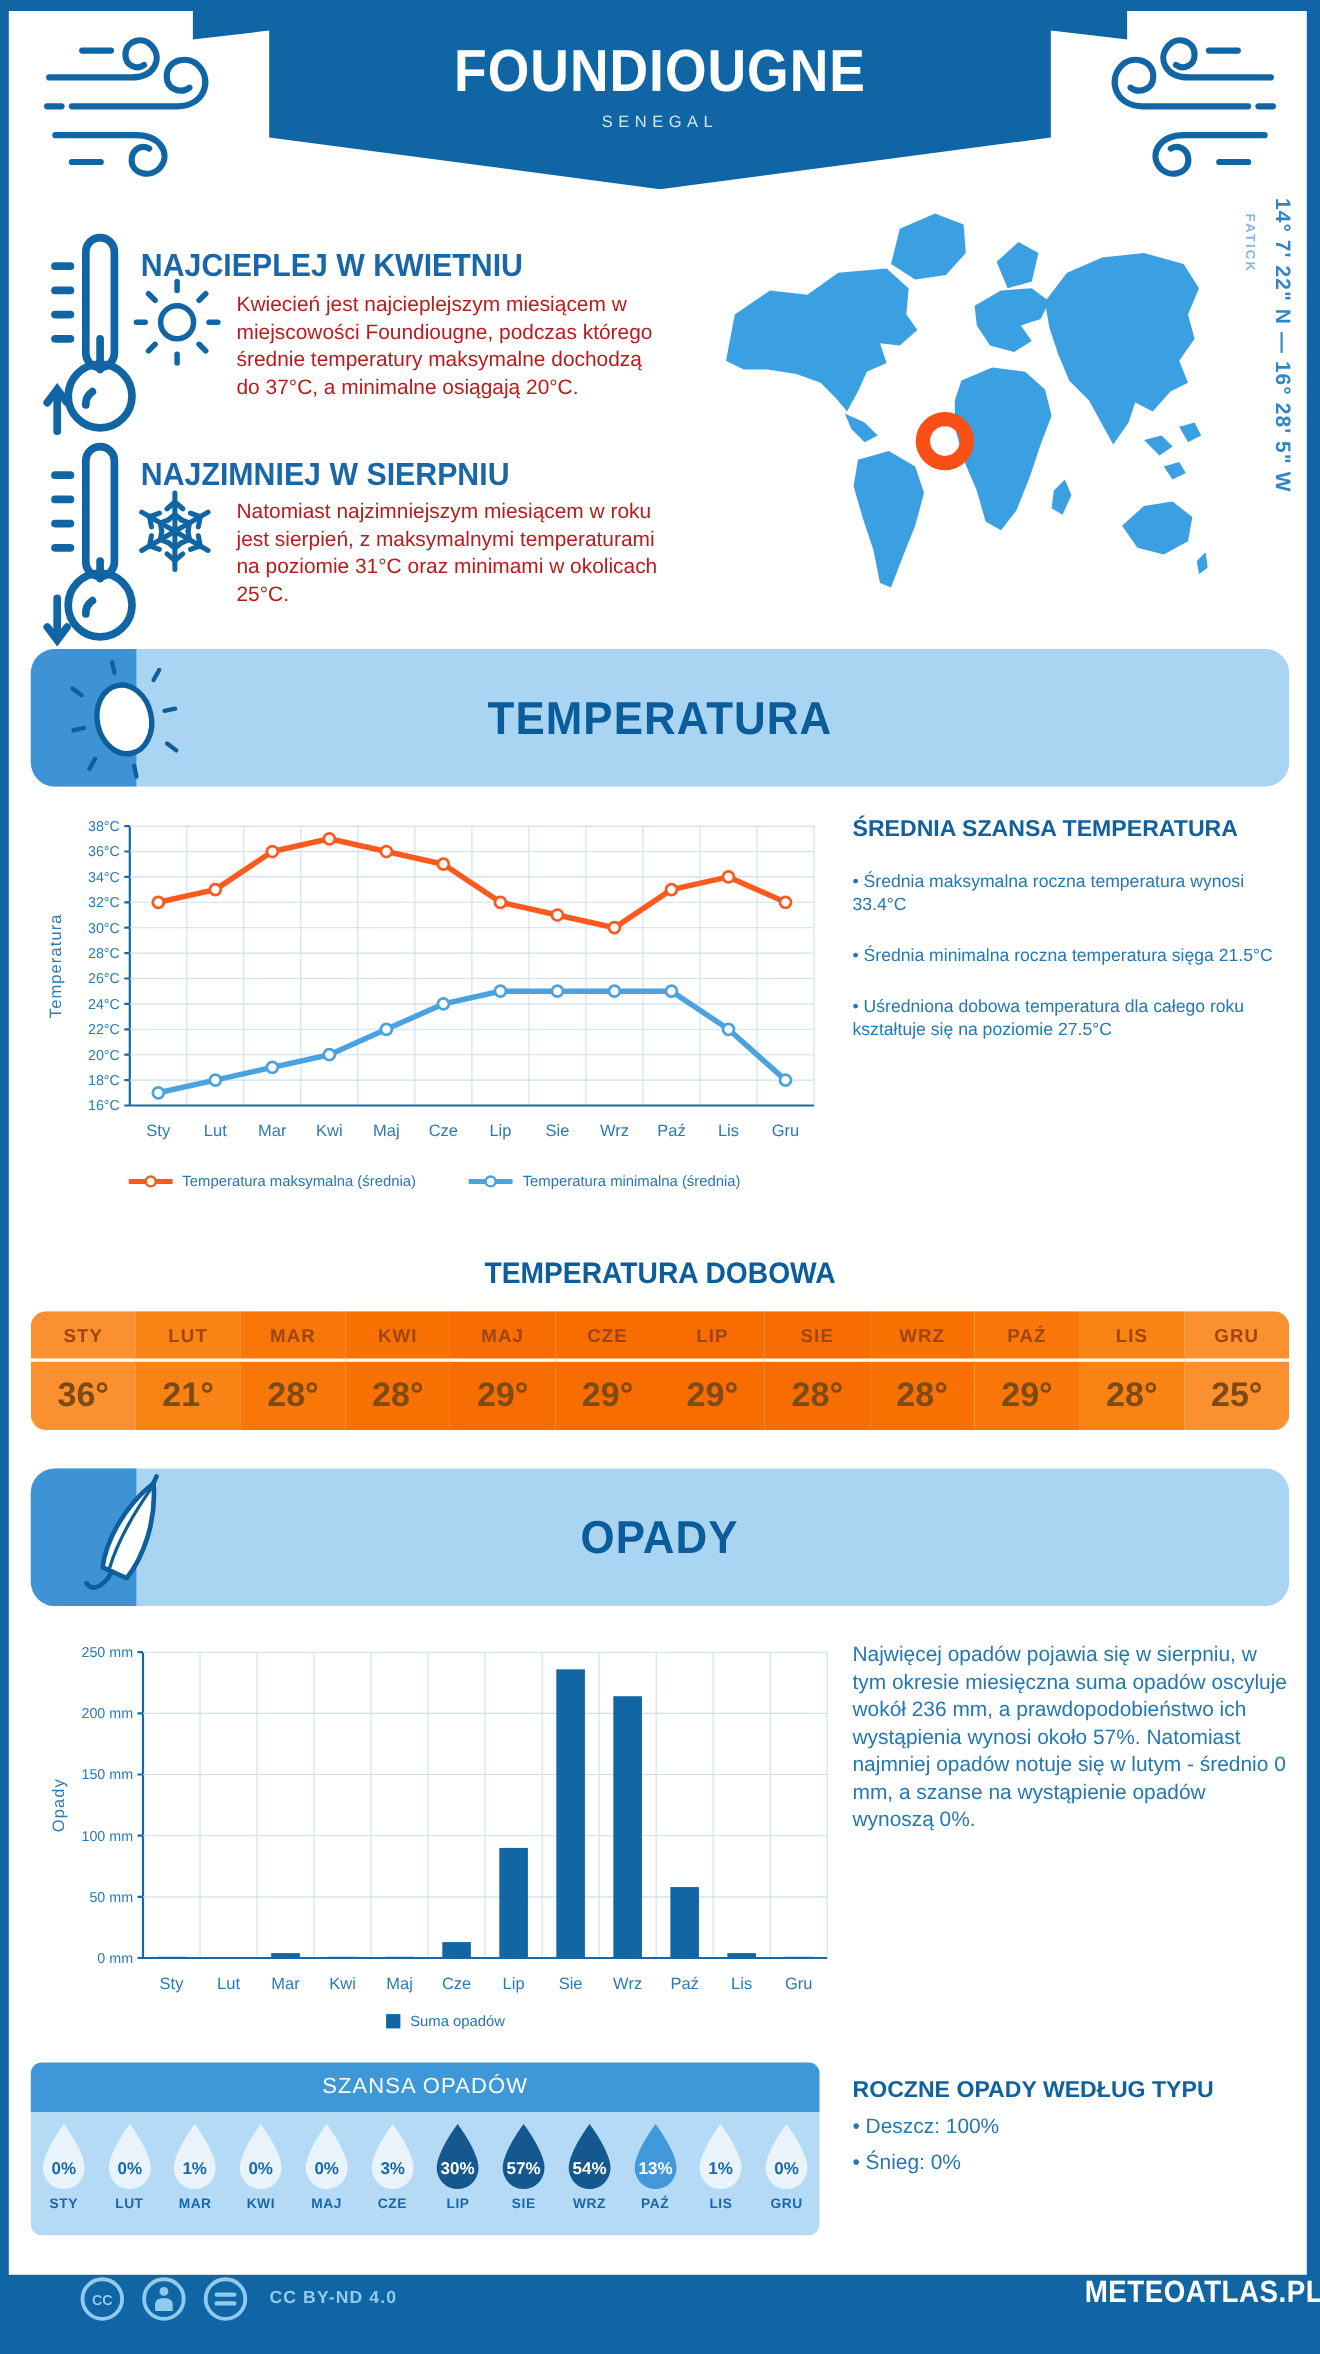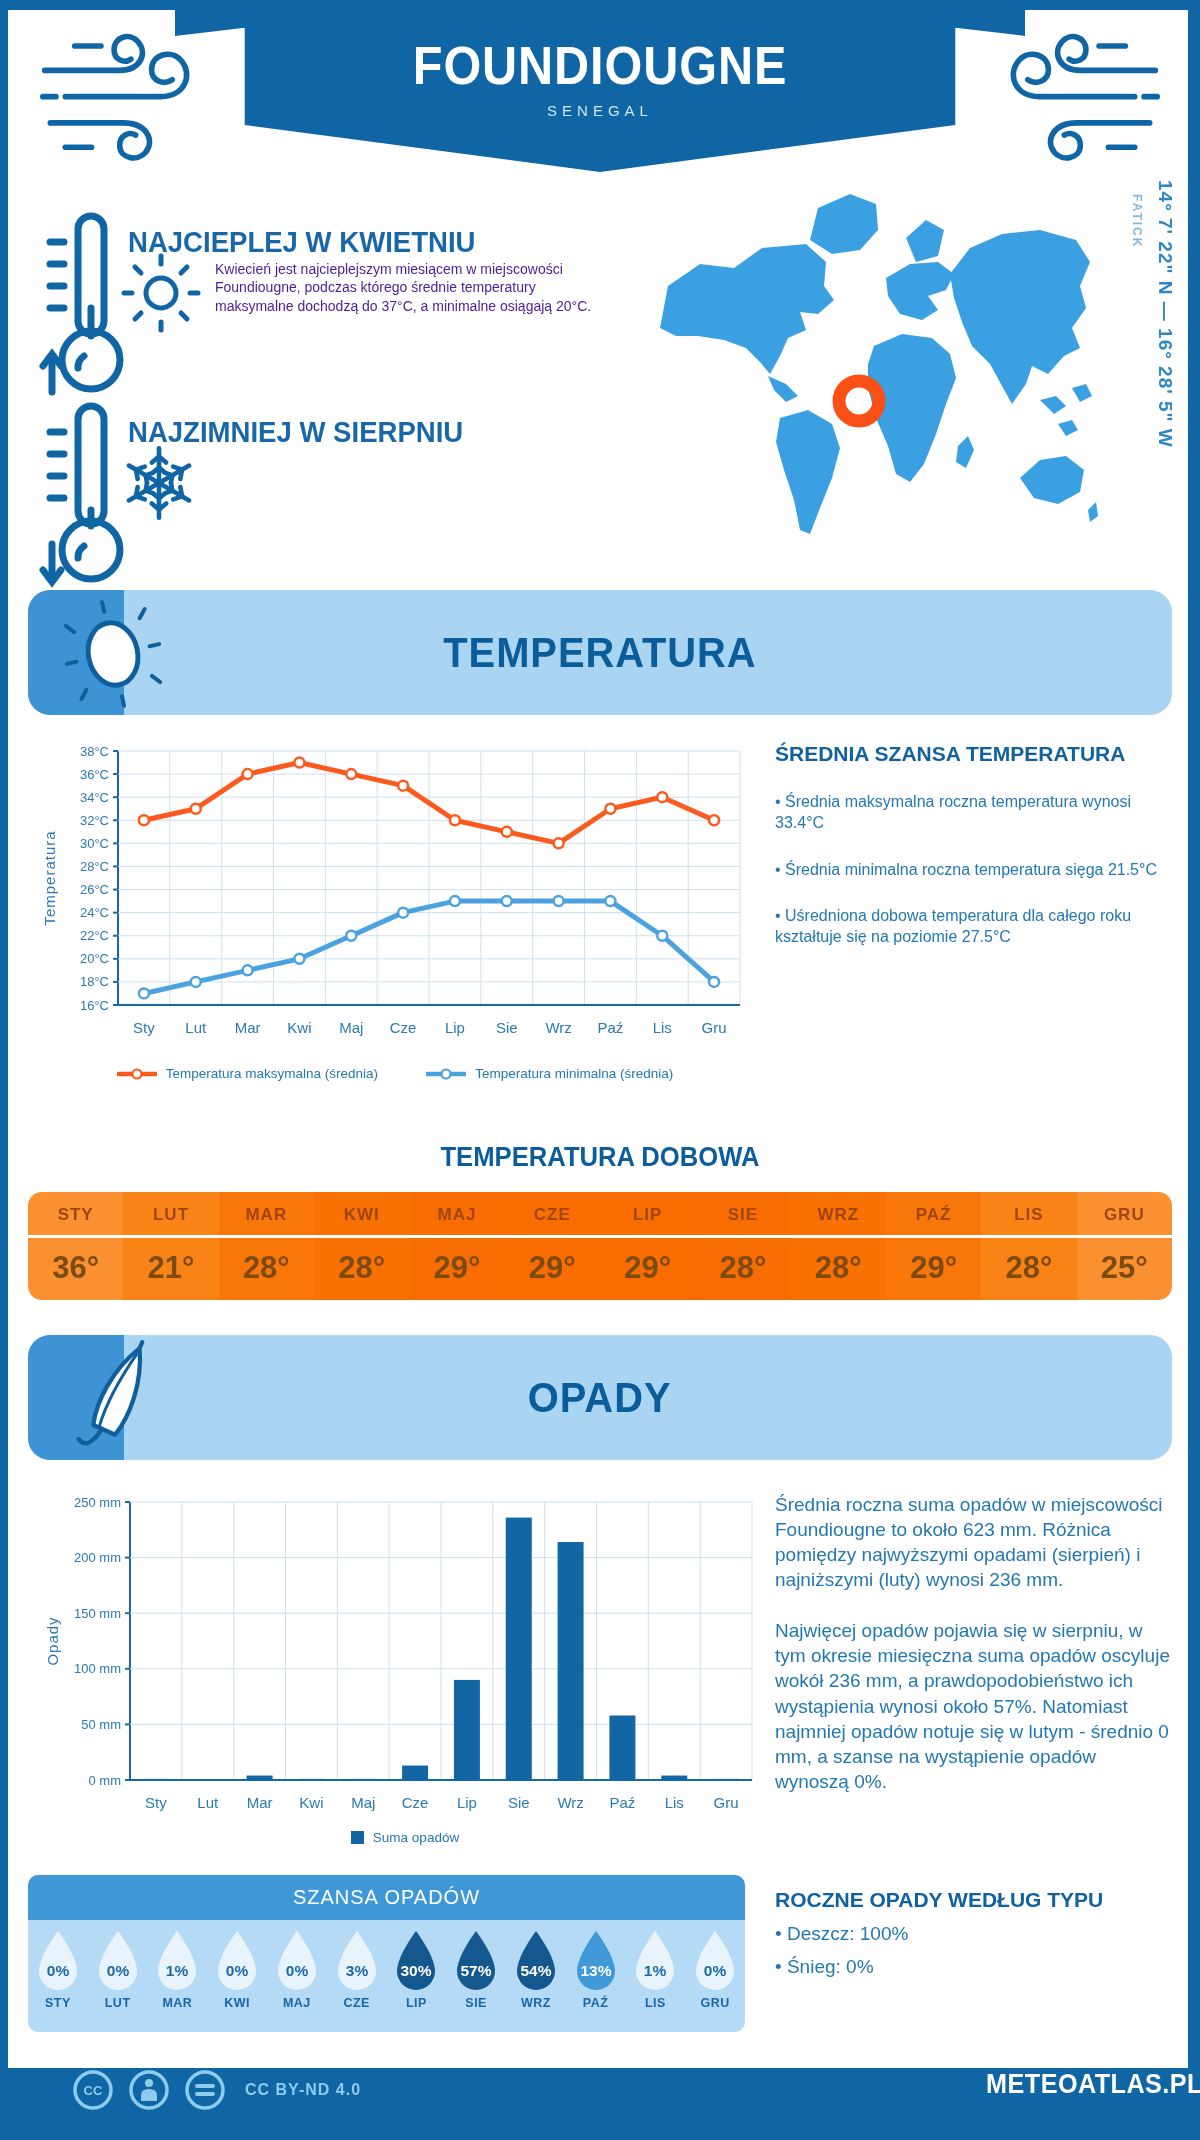--- a/index.html
+++ b/index.html
@@ -17,21 +17,21 @@
              display:inline-block;transform:scaleX(.9);white-space:nowrap;}
   .banner .sub{margin-top:6px;font-size:15px;letter-spacing:5px;color:#cfe6f6;}
 
   .wind{position:absolute;top:16px;}
   .wind.left{left:30px;}
   .wind.right{left:985px;transform:scaleX(-1);}
 
   
   .intro-h{position:absolute;left:128px;width:480px;font-size:29px;font-weight:bold;color:#1a67a8;
            transform:scaleX(.95);transform-origin:left center;white-space:nowrap;}
-  .intro-p{position:absolute;left:215px;width:390px;font-size:14px;line-height:1.32;color:#4c1d95;}
+  .intro-p{position:absolute;left:215px;width:390px;font-size:19px;line-height:1.32;color:#b91c1c;}
 
   .thermo{position:absolute;left:38px;}
   .mini-ico{position:absolute;}
 
   
   .map{position:absolute;left:628px;top:178px;}
   .coords-wrap{position:absolute;top:180px;right:24px;display:flex;flex-direction:row;gap:10px;height:440px;}
   .coords-wrap .region{writing-mode:vertical-rl;font-size:12px;font-weight:bold;color:#85b7da;letter-spacing:2px;margin-top:14px;}
   .coords-wrap .coords{writing-mode:vertical-rl;font-size:19px;font-weight:bold;color:#2f86c5;letter-spacing:1px;}
 
@@ -208,20 +208,21 @@
       <g transform="rotate(300 42 42)">
             <path d="M42 42 V8"></path>
             <path d="M42 16 L35 22"></path>
             <path d="M42 16 L49 22"></path>
             <path d="M42 27 L36 32"></path>
             <path d="M42 27 L48 32"></path>
           </g>
         </g>
     </g>
   </svg>
+  <p class="intro-p" style="top:434px">Natomiast najzimniejszym miesiącem w roku jest sierpień, z maksymalnymi temperaturami na poziomie 31°C oraz minimami w okolicach 25°C.</p>
 
   <svg class="map" width="470" height="390" viewBox="0 0 470 390">
     <g fill="#3aa0e2">
       <path d="M182 62 L190 30 L222 16 L248 26 L250 52 L232 72 L204 76 Z"></path>
       <path d="M32 150 L40 108 L72 86 L106 90 L134 70 L178 66 L198 84 L196 108 L206 122 L190 136 L172 134 L178 152 L160 160 L152 178 L142 196 L132 184 L118 170 L96 162 L70 158 L48 158 Z"></path>
       <path d="M140 198 L158 206 L170 218 L158 224 L146 212 Z"></path>
       <path d="M152 240 L180 232 L204 246 L212 270 L204 300 L192 330 L182 356 L172 352 L166 322 L156 292 L148 264 Z"></path>
       <path d="M278 60 L298 42 L316 52 L310 78 L288 84 Z"></path>
       <path d="M258 100 L282 86 L310 84 L326 96 L318 112 L300 118 L310 132 L294 142 L272 136 L260 118 Z"></path>
       <path d="M246 168 L274 156 L304 160 L322 176 L328 200 L318 226 L308 256 L296 286 L282 304 L268 296 L260 268 L248 240 L240 210 L240 186 Z"></path>
@@ -500,21 +501,20 @@
       <rect x="673.0833333333334" y="290.888" width="26" height="1.112" fill="#1266a3"></rect>
     </svg>
   <div class="legend legend2" id="legend2">
       <span class="item">
         <span class="sq" style="background: rgb(18, 102, 163);"></span>
         <span>Suma opadów</span>
       </span>
     </div>
 
   <div class="precip-txt">
-    <p>Średnia roczna suma opadów w miejscowości Foundiougne to około 623 mm. Różnica pomiędzy najwyższymi opadami (sierpień) i najniższymi (luty) wynosi 236 mm.</p>
     <p>Najwięcej opadów pojawia się w sierpniu, w tym okresie miesięczna suma opadów oscyluje wokół 236 mm, a prawdopodobieństwo ich wystąpienia wynosi około 57%. Natomiast najmniej opadów notuje się w lutym - średnio 0 mm, a szanse na wystąpienie opadów wynoszą 0%.</p>
   </div>
   <div class="rocz">
     <h3>ROCZNE OPADY WEDŁUG TYPU</h3>
     <div id="rocz-bullets">
         <p>• Deszcz: 100%</p>
         <p>• Śnieg: 0%</p>
       </div>
   </div>
 

